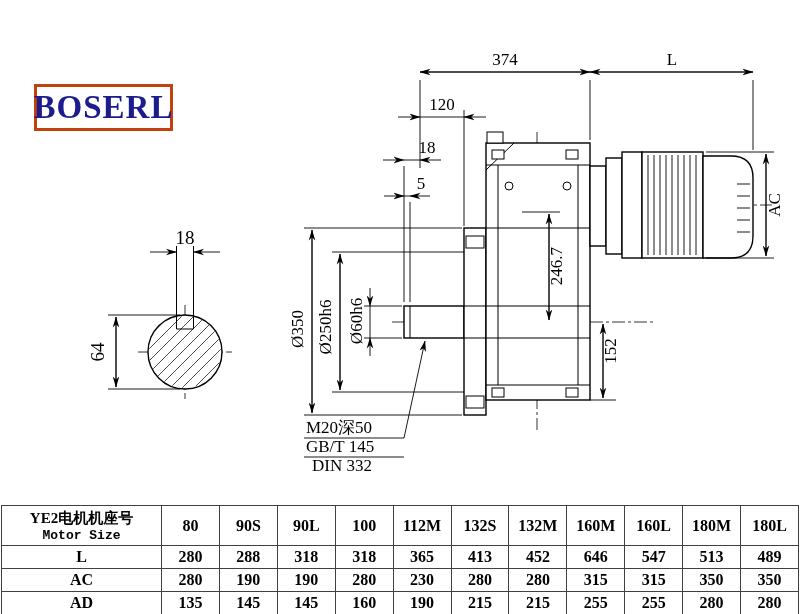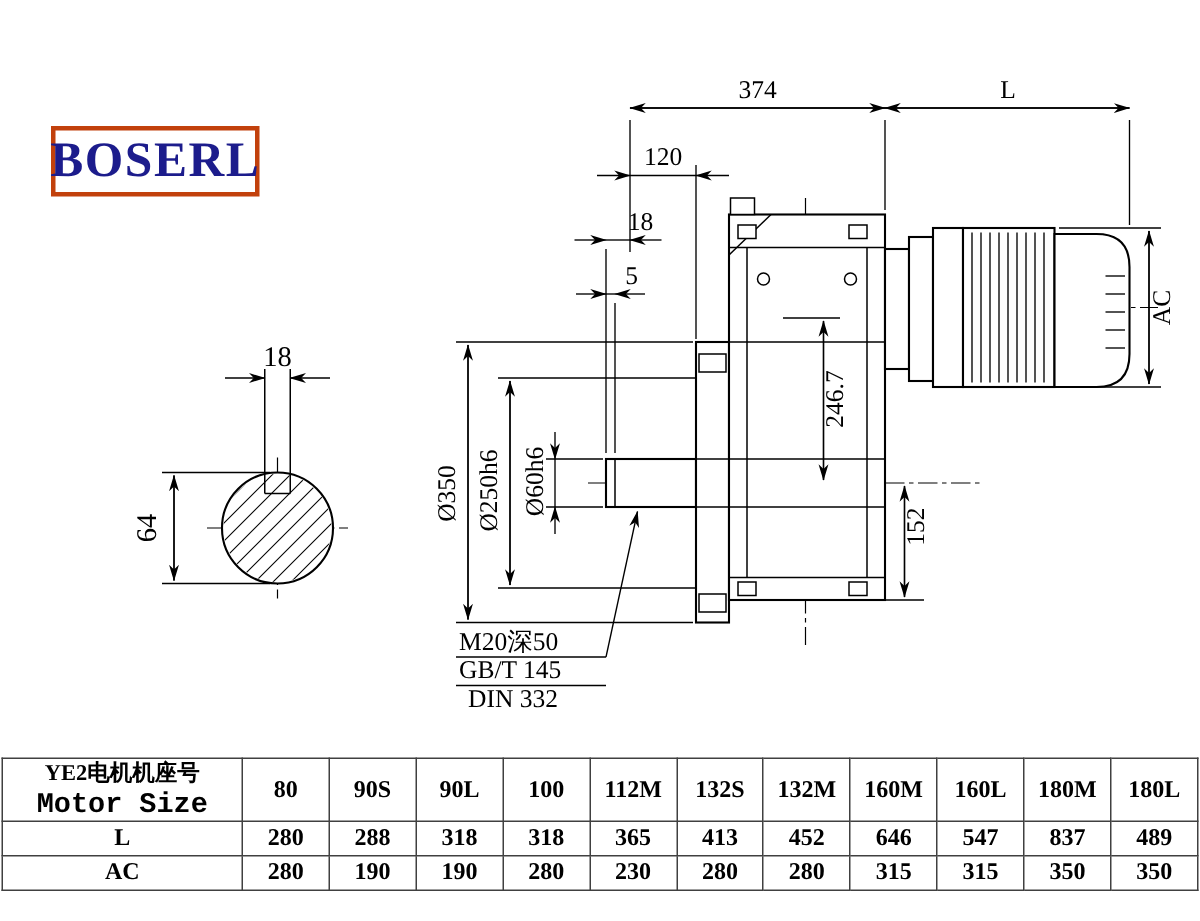--- a/index.html
+++ b/index.html
@@ -38,21 +38,21 @@
     font-family: "Liberation Serif", serif;
   }
   .spec th, .spec td {
     border: 1px solid #404040; text-align: center; vertical-align: middle;
     font-weight: bold; padding: 0; font-size: 16px;
   }
   .spec thead tr { height: 40px; }
   .spec tbody tr { height: 23px; }
   .size-head { width: 160px; text-align: left; padding-left: 10px; }
   .size-head .cn { font-size: 15px; }
-  .size-head .en { font-family: "Liberation Mono", monospace; font-size: 19px; }
+  .size-head .en { font-family: "Liberation Mono", monospace; font-size: 13px; }
 </style>
 </head>
 <body>
 
 <div class="canvas">
 
   <svg class="drawing" width="800" height="505" viewBox="0 0 800 505">
     <defs>
       <marker id="arr" viewBox="0 0 11 8" refX="10.5" refY="4" markerWidth="11" markerHeight="8" orient="auto" markerUnits="userSpaceOnUse">
         <path d="M11,4 L0,0.7 L3.2,4 L0,7.3 Z" fill="#000"></path>
@@ -264,33 +264,47 @@
           <th>L</th>
           <td>280</td>
           <td>288</td>
           <td>318</td>
           <td>318</td>
           <td>365</td>
           <td>413</td>
           <td>452</td>
           <td>646</td>
           <td>547</td>
-          <td>837</td>
+          <td>513</td>
           <td>489</td>
         </tr>
         <tr>
           <th>AC</th>
           <td>280</td>
           <td>190</td>
           <td>190</td>
           <td>280</td>
           <td>230</td>
           <td>280</td>
           <td>280</td>
           <td>315</td>
           <td>315</td>
           <td>350</td>
           <td>350</td>
         </tr>
+        <tr>
+          <th>AD</th>
+          <td>135</td>
+          <td>145</td>
+          <td>145</td>
+          <td>160</td>
+          <td>190</td>
+          <td>215</td>
+          <td>215</td>
+          <td>255</td>
+          <td>255</td>
+          <td>280</td>
+          <td>280</td>
+        </tr>
       </tbody>
   </table>
 
 </div>
 
 </body></html>

